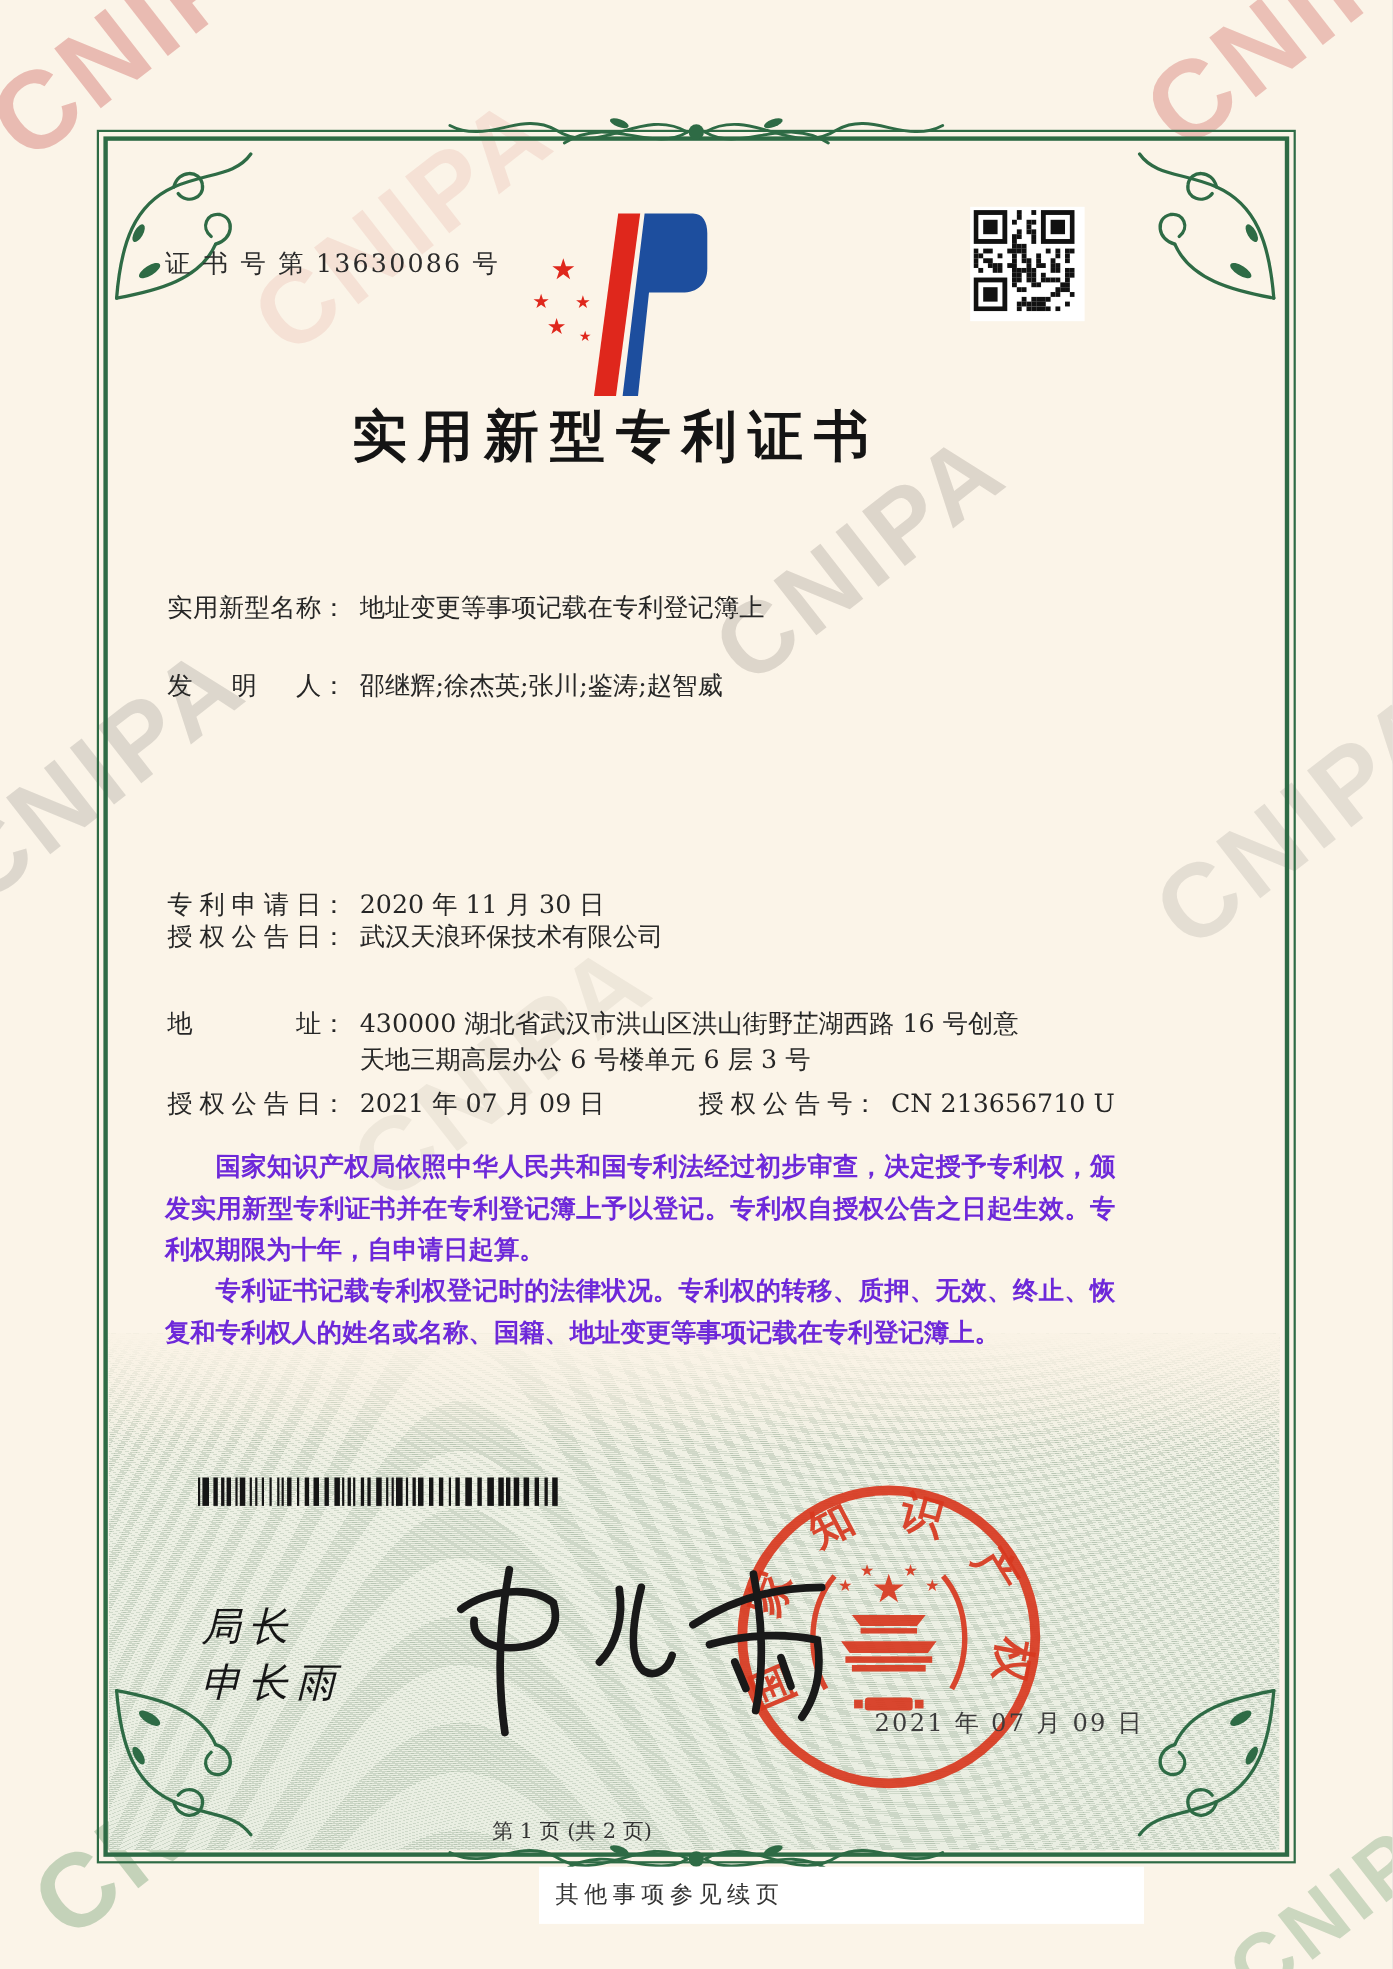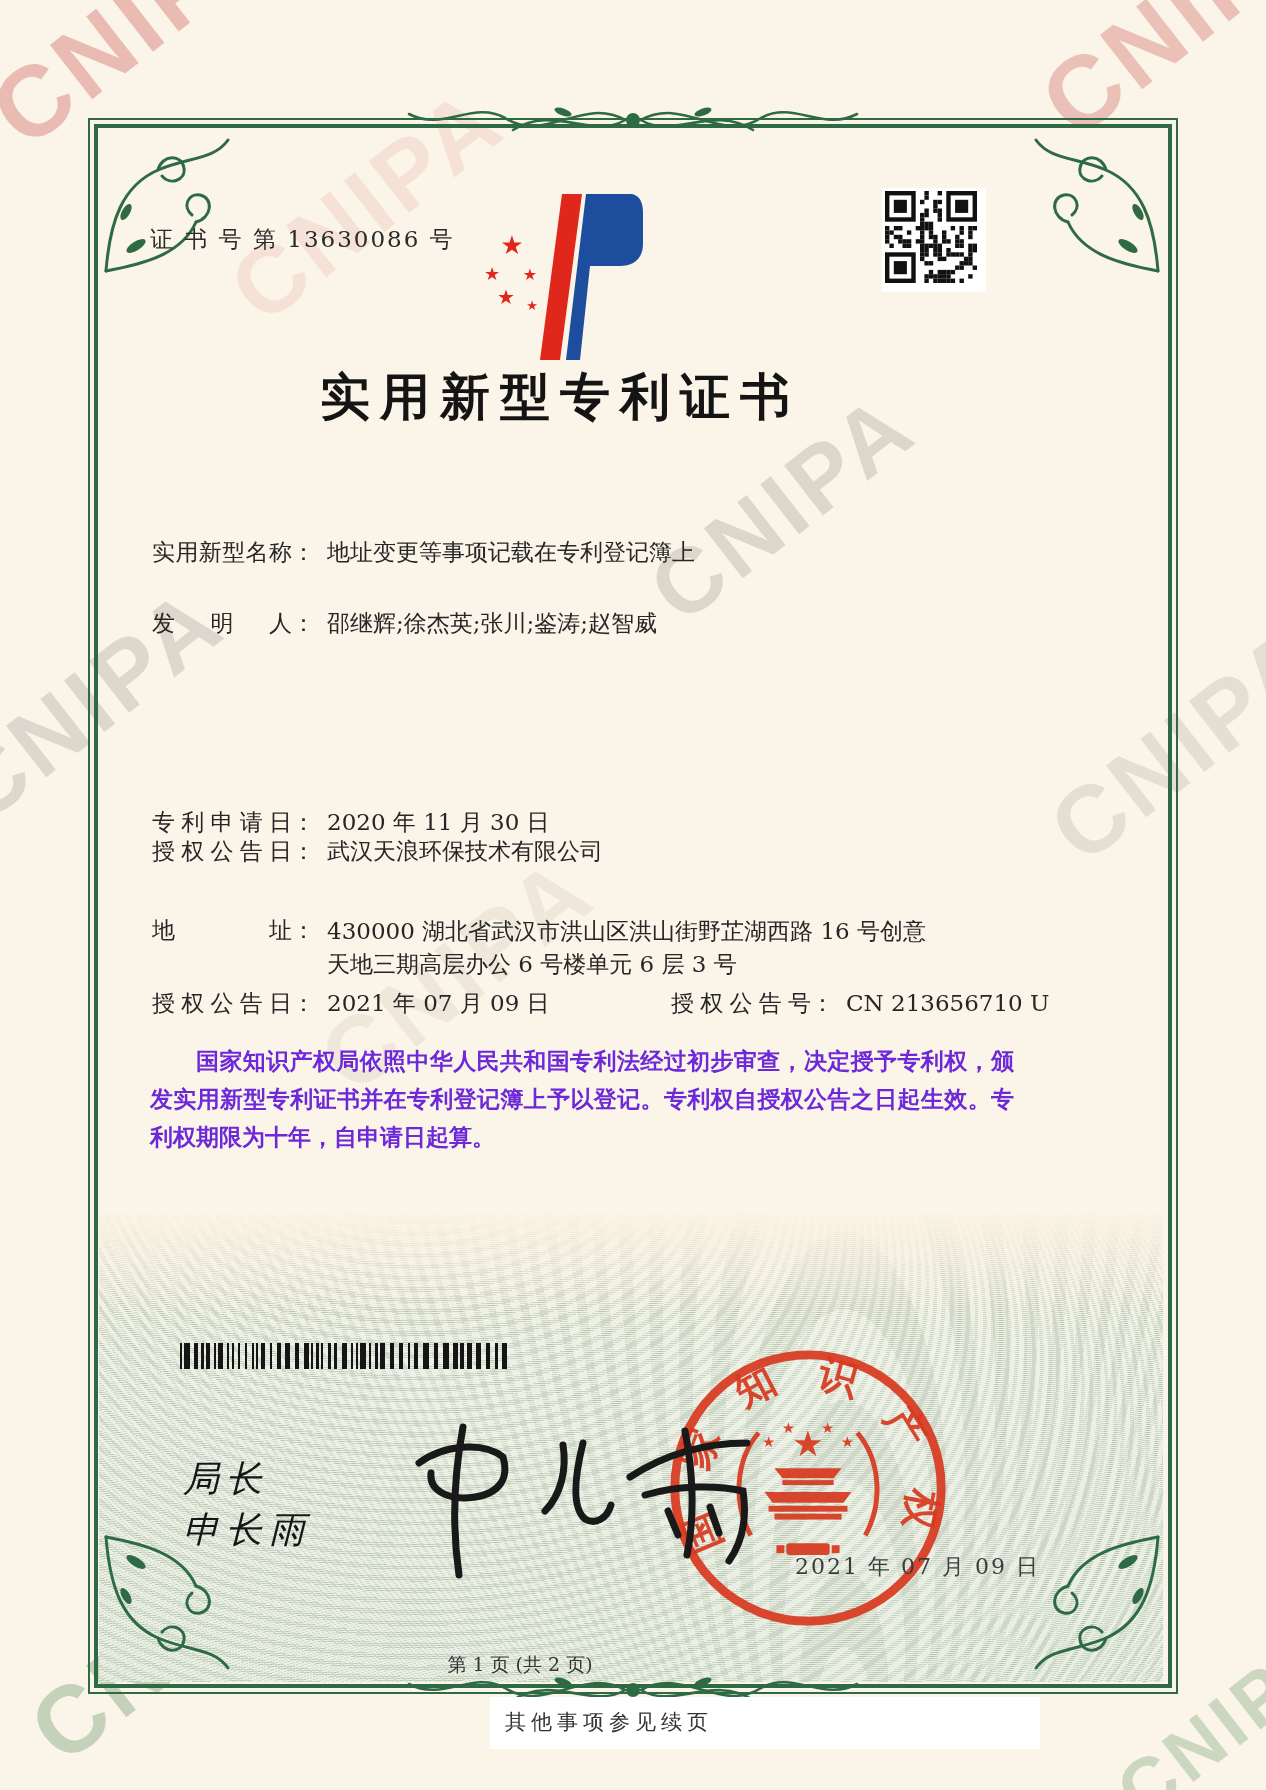--- a/index.html
+++ b/index.html
@@ -18,21 +18,21 @@
   .cert-no{position:absolute;left:150px;top:224px;font-size:23px;letter-spacing:2px;z-index:4;color:#2a2a2a;}
   .logo{position:absolute;left:472px;top:188px;z-index:4;}
   .qr-wrap{position:absolute;left:882px;top:188px;width:98px;height:98px;background:#fff;padding:3px;z-index:4;}
   .title{position:absolute;left:110px;top:364px;width:900px;text-align:center;font-size:50px;
          font-weight:bold;letter-spacing:10px;color:#141414;z-index:4;}
   
   .row{position:absolute;left:152px;font-size:23px;white-space:nowrap;z-index:4;color:#262626;}
   .lbl{display:inline-block;width:140px;text-align:justify;text-align-last:justify;}
   .val{margin-left:12px;}
   .addr-lines{display:inline-block;vertical-align:top;margin-left:12px;white-space:normal;width:730px;line-height:1.45;}
-  .g2{position:absolute;left:483px;top:0;margin-left:36px;}
+  .g2{position:absolute;left:483px;top:0;}
   
   .paras{position:absolute;left:150px;top:1042px;width:864px;z-index:4;}
   .paras p{margin:0;font-size:23px;line-height:1.645;text-indent:2em;text-align:justify;color:#6d28d9;font-weight:bold;}
   
   .wavy{position:absolute;left:99px;top:1212px;width:1064px;height:470px;z-index:2;
     background-image:
       repeating-radial-gradient(ellipse 1700px 480px at 30% -260px, rgba(130,155,130,0) 0 5px, rgba(130,155,130,.30) 5px 6.5px),
       repeating-radial-gradient(ellipse 1700px 520px at 70% 130%, rgba(130,155,130,0) 0 5px, rgba(130,155,130,.26) 5px 6.5px),
       linear-gradient(180deg,#f7f1e4 0%,#edf0e4 30%,#e9eee2 100%);}
   .wavy-fade{position:absolute;left:99px;top:1212px;width:1064px;height:100px;z-index:2;
@@ -298,20 +298,21 @@
   <div class="row" style="top:915px">
     <span class="lbl">地址</span>：<span class="addr-lines"><span>430000 湖北省武汉市洪山区洪山街野芷湖西路 16 号创意</span><br><span>天地三期高层办公 6 号楼单元 6 层 3 号</span></span>
   </div>
   <div class="row" style="top:988px">
     <span class="lbl">授权公告日</span>：<span class="val">2021 年 07 月 09 日</span>
     <span class="g2"><span class="lbl">授权公告号</span>：<span class="val">CN 213656710 U</span></span>
   </div>
 
   <div class="paras">
     <p>国家知识产权局依照中华人民共和国专利法经过初步审查，决定授予专利权，颁发实用新型专利证书并在专利登记簿上予以登记。专利权自授权公告之日起生效。专利权期限为十年，自申请日起算。</p>
+    <p>专利证书记载专利权登记时的法律状况。专利权的转移、质押、无效、终止、恢复和专利权人的姓名或名称、国籍、地址变更等事项记载在专利登记簿上。</p>
   </div>
 
   <svg class="barcode" id="barcode-svg" width="332" height="26" viewBox="0 0 332 26">
       <rect x="0" y="0" width="2" height="26" fill="#151515"></rect>
       <rect x="4" y="0" width="6" height="26" fill="#151515"></rect>
       <rect x="14" y="0" width="4" height="26" fill="#151515"></rect>
       <rect x="21" y="0" width="3" height="26" fill="#151515"></rect>
       <rect x="26" y="0" width="4" height="26" fill="#151515"></rect>
       <rect x="34" y="0" width="2" height="26" fill="#151515"></rect>
       <rect x="38" y="0" width="5" height="26" fill="#151515"></rect>

